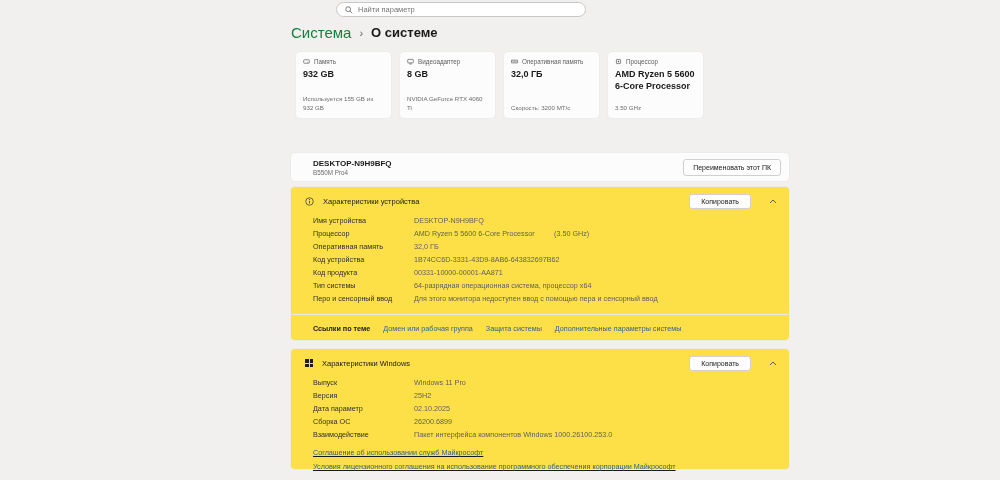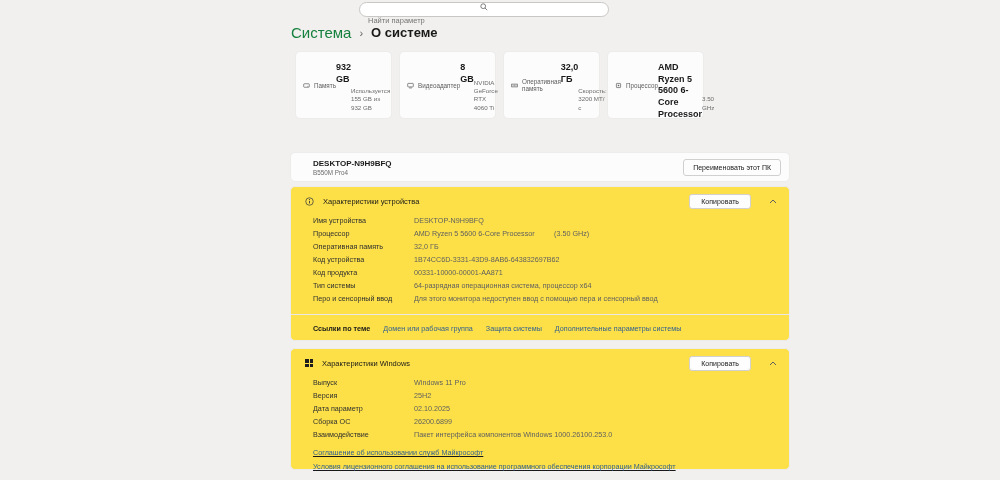--- a/index.html
+++ b/index.html
@@ -1,36 +1,36 @@
 <!DOCTYPE html>
 <html><head>
 <meta charset="utf-8">
 <style>
   html,body{margin:0;padding:0;}
   .canvas{position:relative;width:1000px;height:480px;background:#f1f0ee;
     font-family:"Liberation Sans",sans-serif;overflow:hidden;color:#191919;}
 
   
-  .search{position:absolute;left:359px;top:2px;width:250px;height:15px;background:#fff;
+  .search{position:absolute;left:336px;top:2px;width:250px;height:15px;background:#fff;
     border:1px solid #c9c7c5;border-radius:9px;display:flex;align-items:center;
-    padding:0 8px;gap:5px;box-sizing:border-box;flex-direction:column;}
+    padding:0 8px;gap:5px;box-sizing:border-box;}
   .search input{border:none;outline:none;font-size:7.5px;color:#333;width:100%;
     background:transparent;font-family:inherit;padding:0;}
   .search input::placeholder{color:#767676;}
 
   
   .breadcrumb{position:absolute;left:291px;top:24px;display:flex;align-items:center;gap:8px;}
   .bc-parent{font-size:15px;color:#15803d;}
   .bc-sep{font-size:11px;color:#5f5f5f;padding-top:1px;}
   .bc-current{font-size:13px;font-weight:bold;color:#191919;}
 
   
   .cards{position:absolute;left:295px;top:51px;display:flex;gap:7px;}
   .card{width:97px;height:68px;background:#fcfcfc;border:1px solid #ececea;border-radius:5px;
-    box-sizing:border-box;padding:6px 7px;display:flex;}
+    box-sizing:border-box;padding:6px 7px;display:flex;flex-direction:column;}
   .card-head{display:flex;align-items:center;gap:4px;font-size:6.3px;color:#5d5d5d;}
   .card-value{font-size:9px;font-weight:bold;color:#191919;margin-top:4px;line-height:1.3;}
   .card-detail{margin-top:auto;font-size:6.2px;color:#6b6b6b;line-height:1.35;}
   .tiny-icon{flex-shrink:0;display:inline-flex;}
 
   
   .device-bar{position:absolute;left:290px;top:152px;width:500px;height:30px;background:#fcfcfc;
     border:1px solid #ececea;border-radius:5px;box-sizing:border-box;display:flex;
     align-items:center;padding:0 8px 0 22px;}
   .device-id{display:flex;flex-direction:column;}

